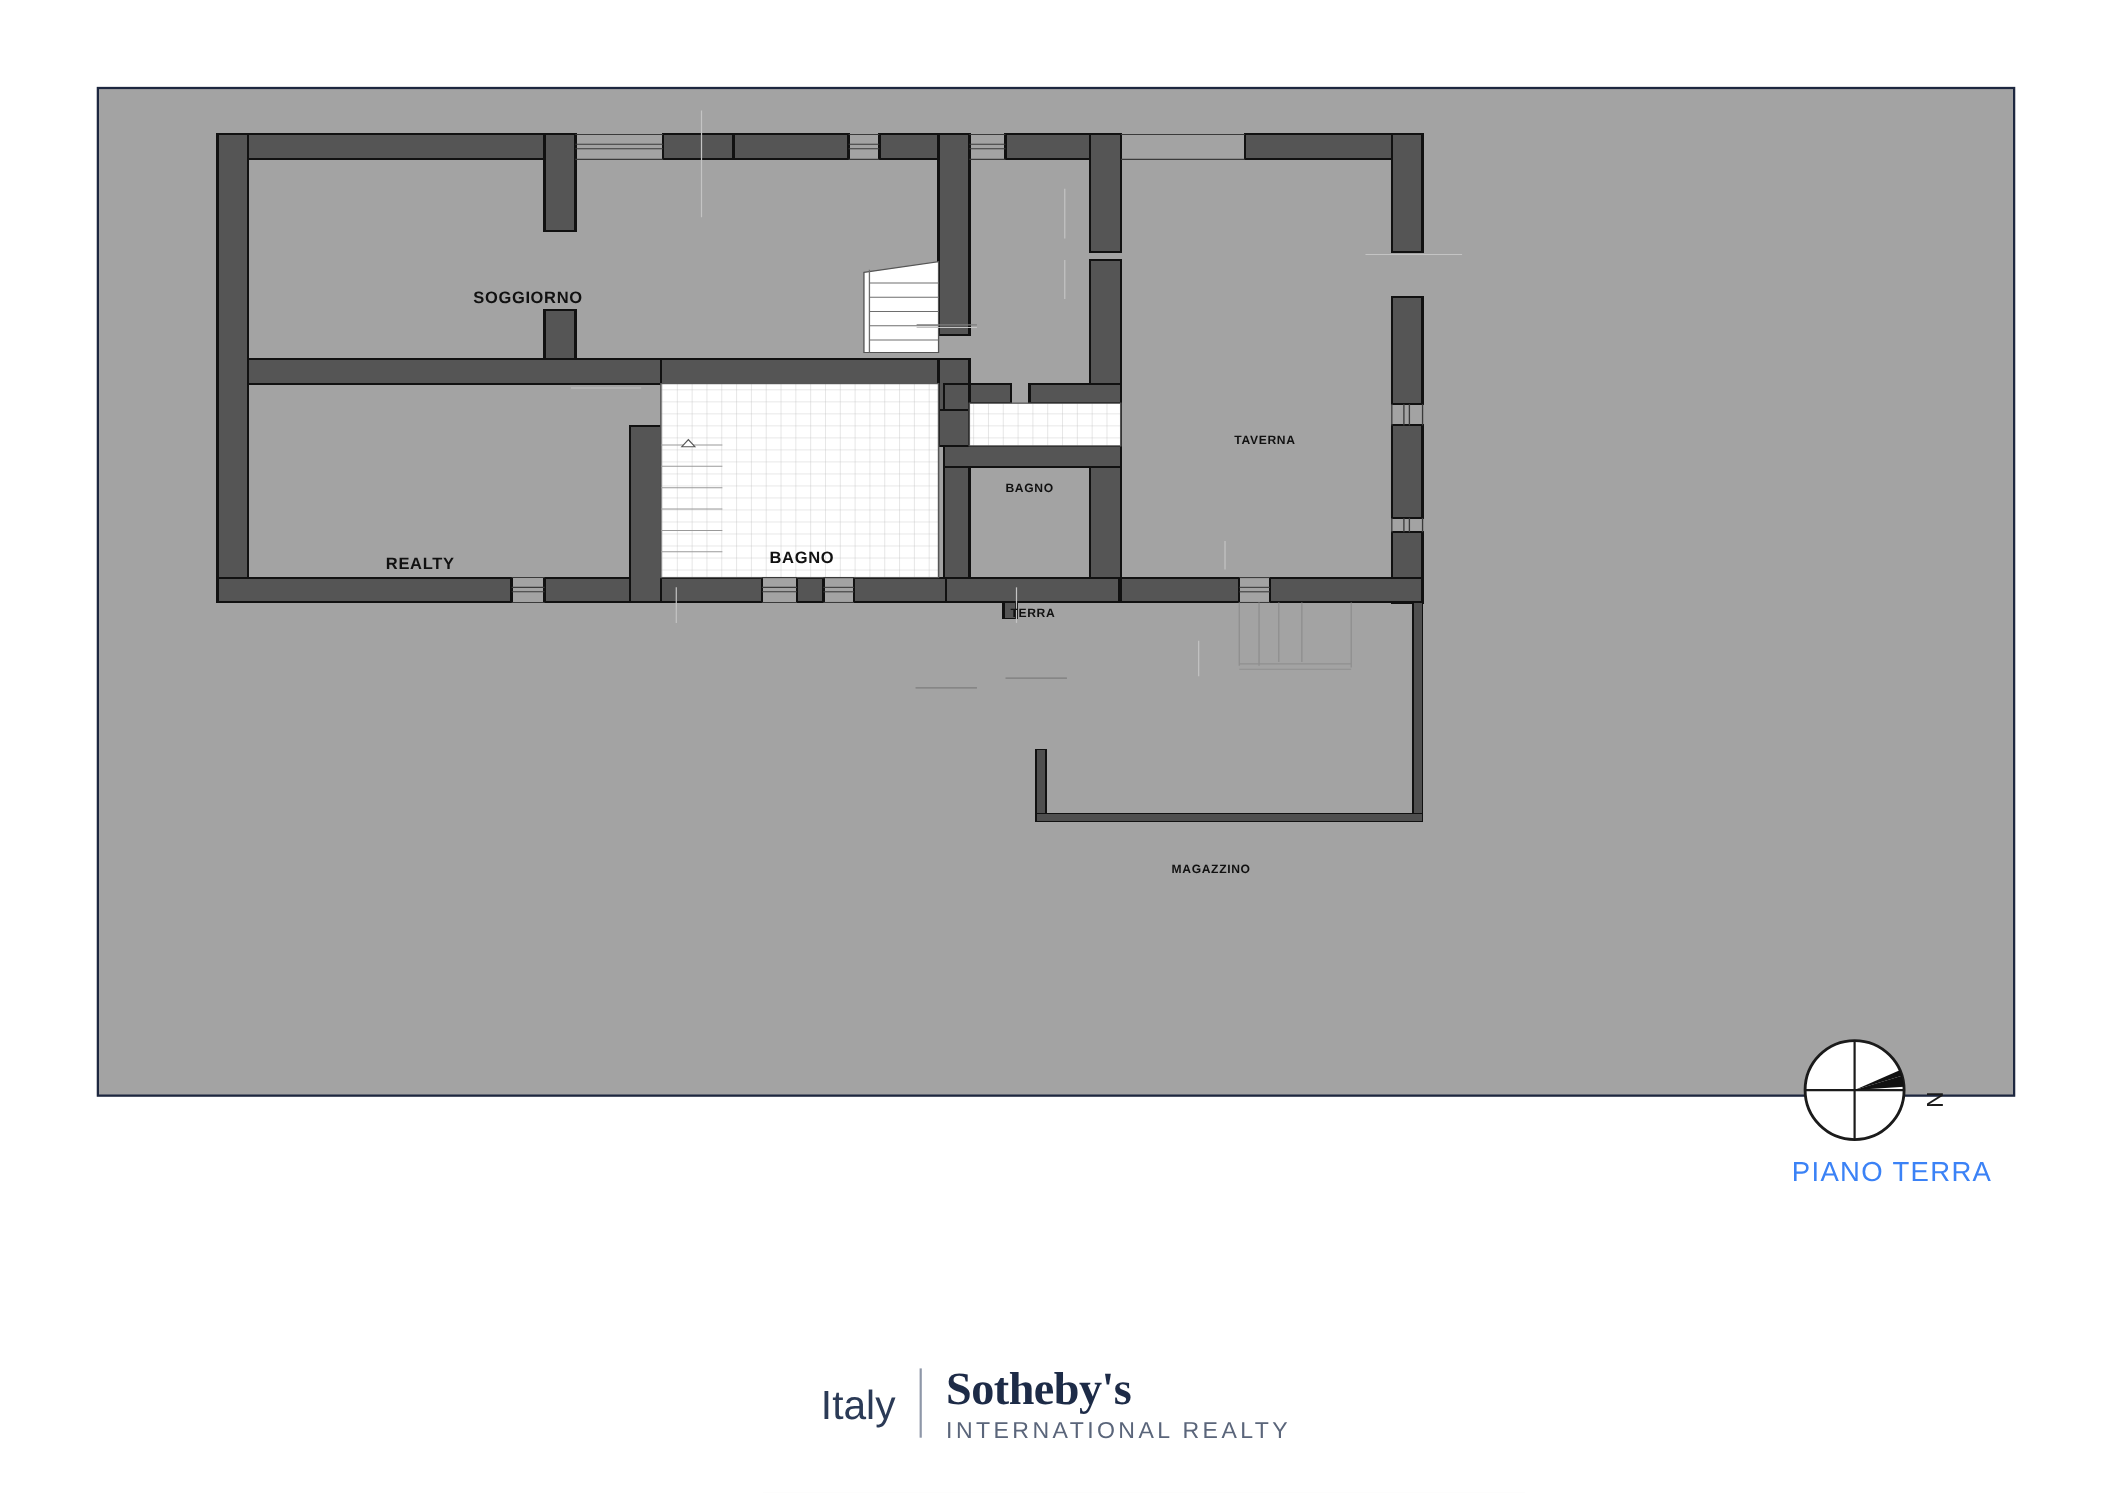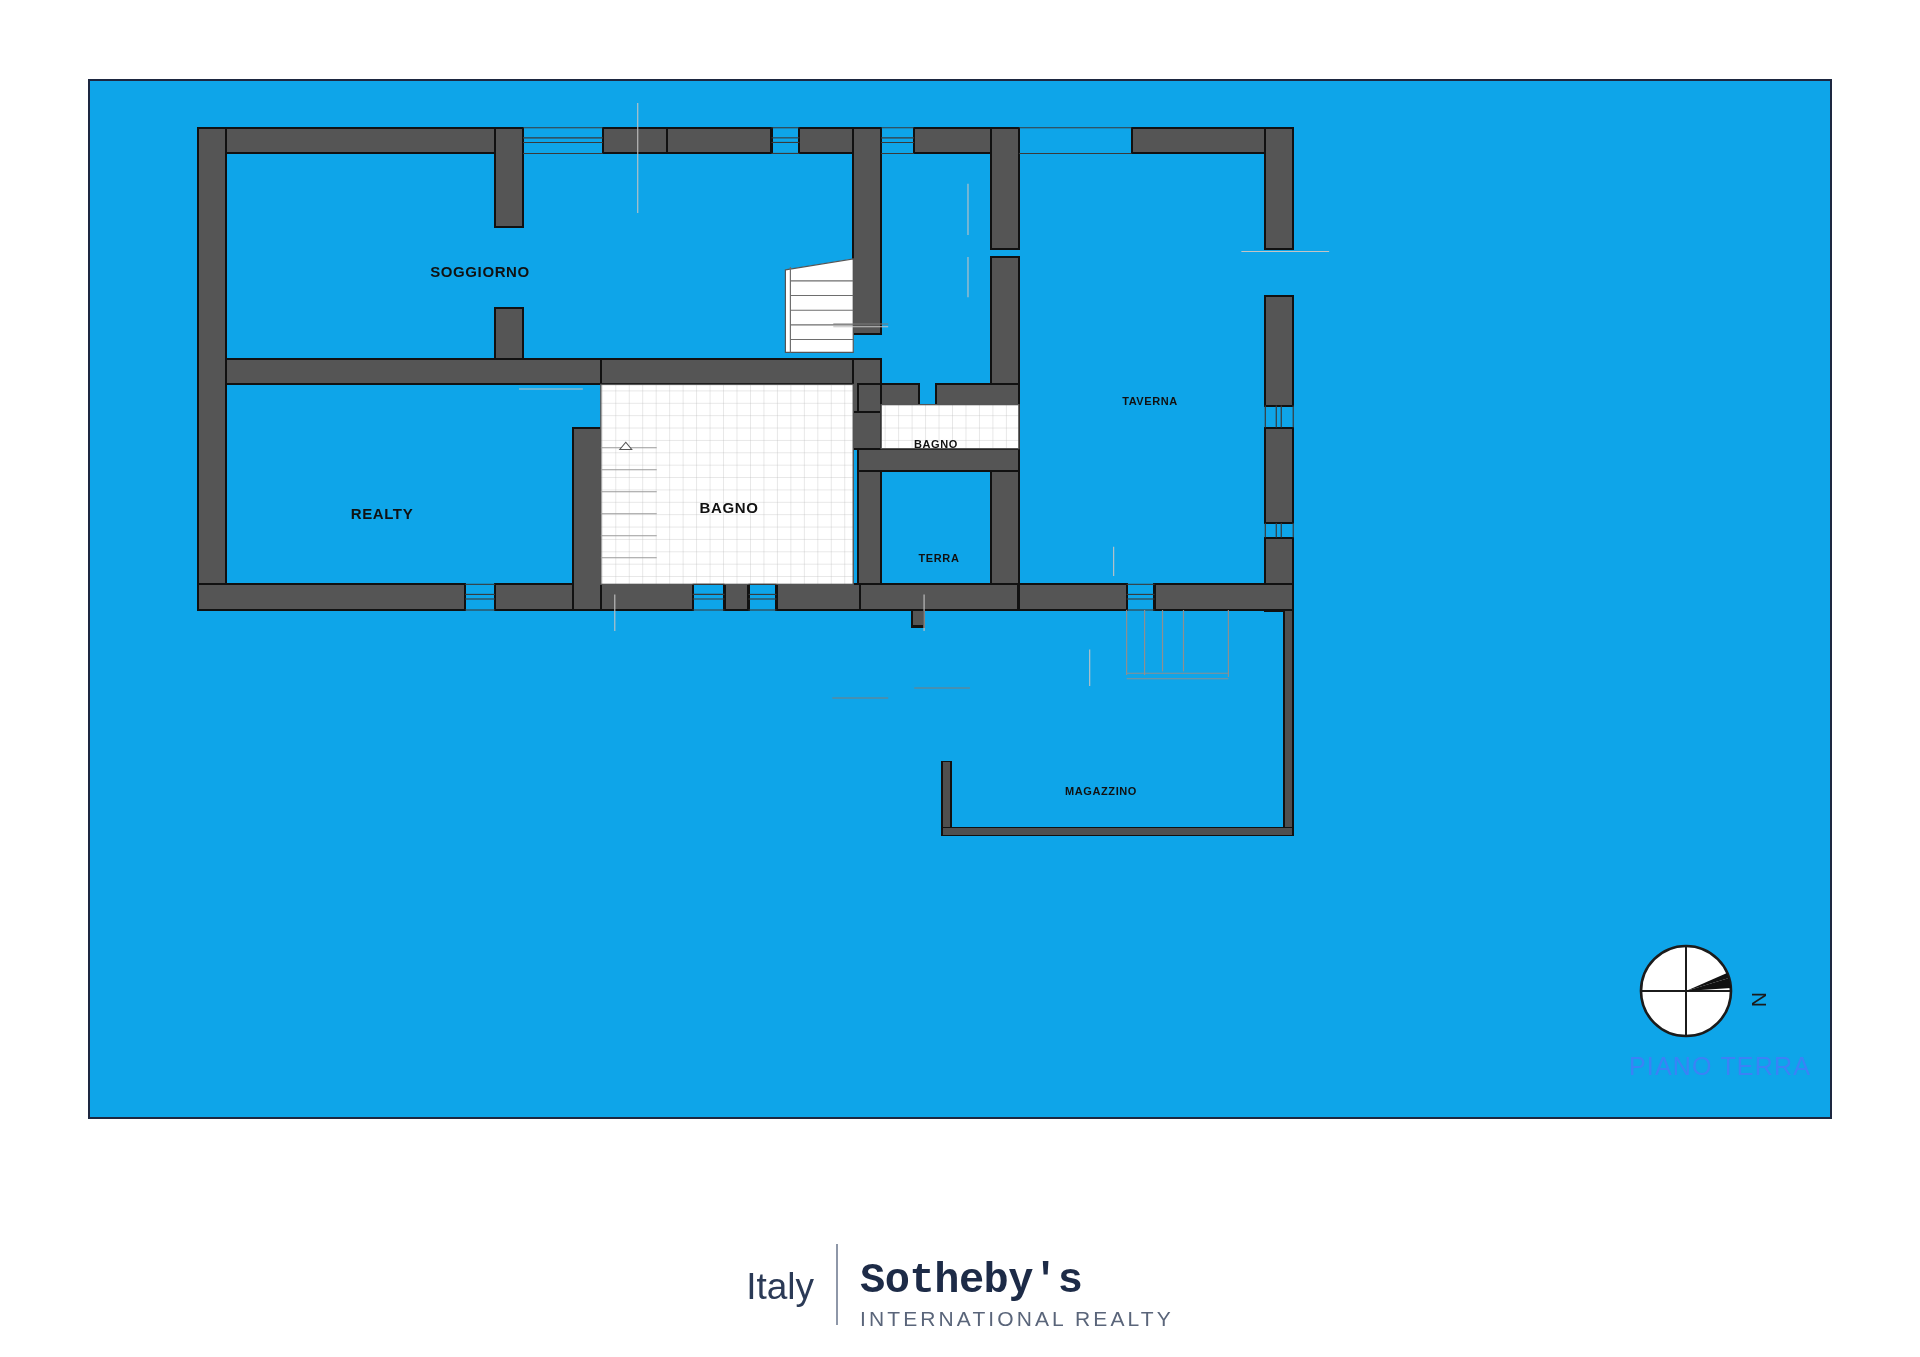--- a/index.html
+++ b/index.html
@@ -6,22 +6,22 @@
   html,body{margin:0;padding:0;background:#ffffff;}
   body{
     width:1920px;height:1357px;
     font-family:"Liberation Sans","DejaVu Sans",sans-serif;
     position:relative;overflow:hidden;
   }
   #page{position:absolute;left:0;top:0;width:1920px;height:1357px;background:#fff;}
 
   
   #plan-frame{
-    position:absolute;left:88px;top:79px;width:1744px;height:1040px;
-    border:2px solid #1d2740;background:#0ea5e9;box-sizing:border-box;
+    position:absolute;left:88px;top:79px;width:1744px;height:918px;
+    border:2px solid #1d2740;background:#a3a3a3;box-sizing:border-box;
   }
 
   
   #plan-svg{position:absolute;left:0;top:0;width:100%;height:100%;display:block;}
 
   
   .room-label{
     position:absolute;
     font-family:"Liberation Sans","DejaVu Sans",sans-serif;
     font-weight:bold;
@@ -54,24 +54,23 @@
   }
   #brand-inner{display:flex;align-items:stretch;}
   #brand-italy{
     font-family:"Liberation Sans","DejaVu Sans",sans-serif;
     font-size:37px;color:#2b3a56;line-height:1;
     align-self:center;padding-right:22px;letter-spacing:0px;
   }
   #brand-divider{width:2px;background:#8e97a8;margin:2px 0 6px 0;}
   #brand-right{padding-left:22px;display:flex;flex-direction:column;justify-content:center;}
   #brand-sothebys{
-    font-family:Liberation Mono, monospace;
+    font-family:Liberation Serif, serif;
     font-weight:bold;font-size:42px;color:#1d2b47;line-height:1.02;
     letter-spacing:-0.5px;
-    margin-top:18px;
   }
   #brand-intl{
     font-family:"Liberation Sans","DejaVu Sans",sans-serif;
     font-size:21px;color:#5a6personal;letter-spacing:3.1px;
     color:#5a657a;margin-top:4px;
   }
 </style>
 </head>
 <body>
 

